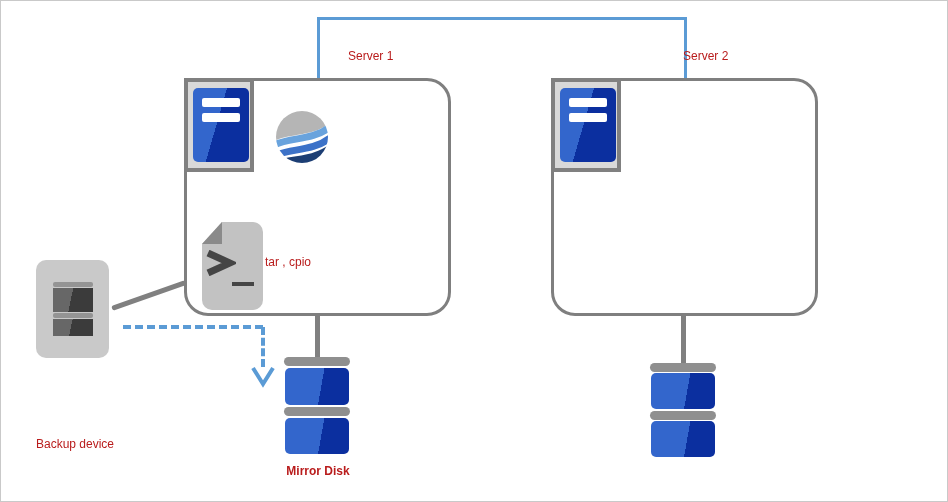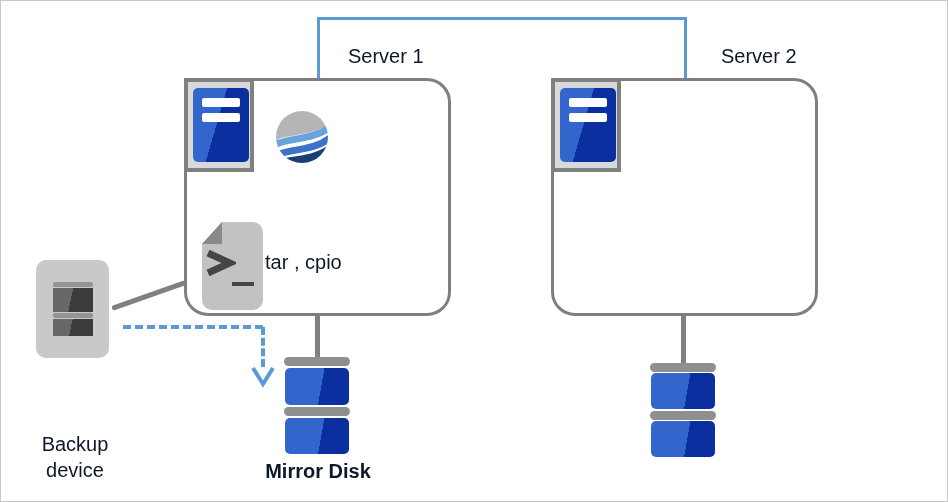--- a/index.html
+++ b/index.html
@@ -2,21 +2,21 @@
 <html><head>
 <meta charset="utf-8">
 <style>
   html,body{margin:0;padding:0;background:#fff;}
   #stage{
     position:relative;width:948px;height:502px;box-sizing:border-box;
     background:#fff;border:1px solid #c9c9c9;overflow:hidden;
     font-family:"Liberation Sans","DejaVu Sans",sans-serif;color:#111;
   }
   .abs{position:absolute;}
-  .lbl{position:absolute;font-size:20px;line-height:25px;color:#0f172a;}
+  .lbl{position:absolute;font-size:12px;line-height:25px;color:#b91c1c;}
 
   
   .server-box{
     position:absolute;top:77px;width:267px;height:238px;background:#fff;
     border:3px solid #7f7f7f;border-radius:24px;box-sizing:border-box;
   }
 
   
   #bridge{
     position:absolute;left:316px;top:16px;width:370px;height:62px;box-sizing:border-box;
@@ -141,15 +141,15 @@
   <div class="disk-cap" style="left:283px;top:406px;"></div>
   <div class="disk-body" style="left:284px;top:417px;"></div>
   <div class="lbl" style="left:260px;top:458px;width:114px;text-align:center;white-space:nowrap;font-weight:bold;">Mirror Disk</div>
 
   <div class="disk-cap" style="left:649px;top:362px;"></div>
   <div class="disk-body" style="left:650px;top:372px;"></div>
   <div class="disk-cap" style="left:649px;top:410px;"></div>
   <div class="disk-body" style="left:650px;top:420px;"></div>
 
   <div class="lbl" style="left:347px;top:43px;white-space:nowrap;">Server 1</div>
-  <div class="lbl" style="left:720px;top:43px;white-space:nowrap;">Server 2</div>
+  <div class="lbl" style="left:682px;top:43px;white-space:nowrap;">Server 2</div>
 
 </div>
 
 </body></html>

